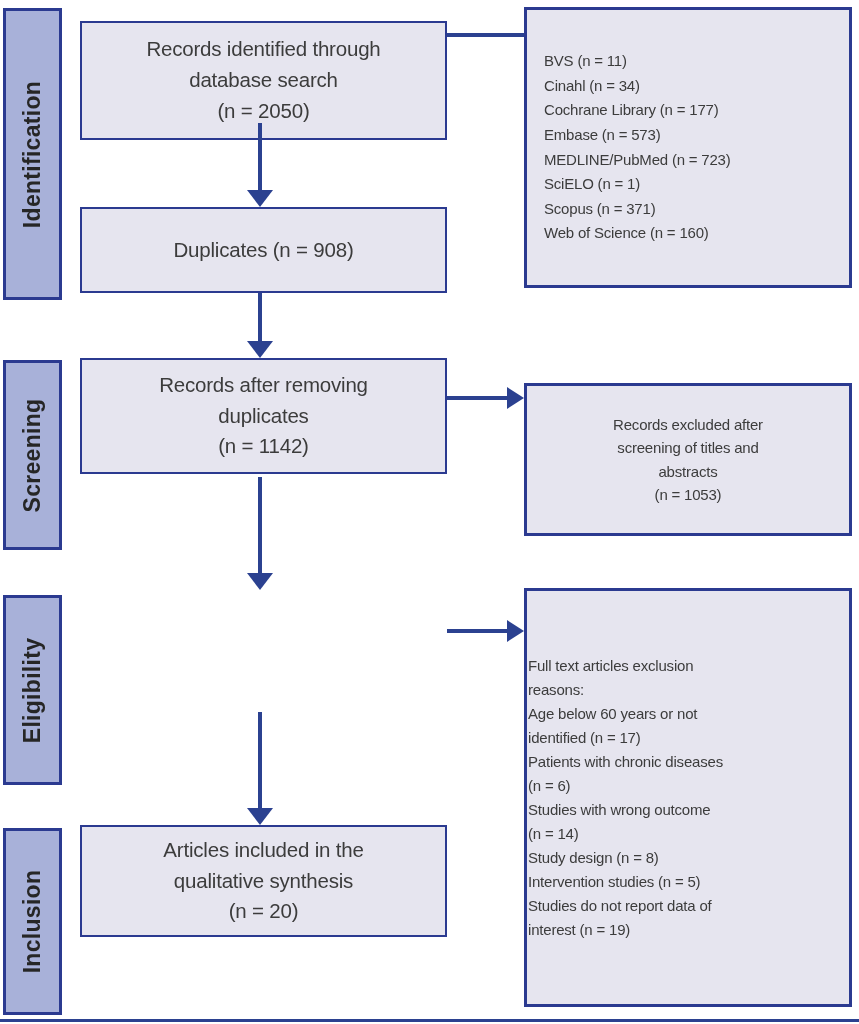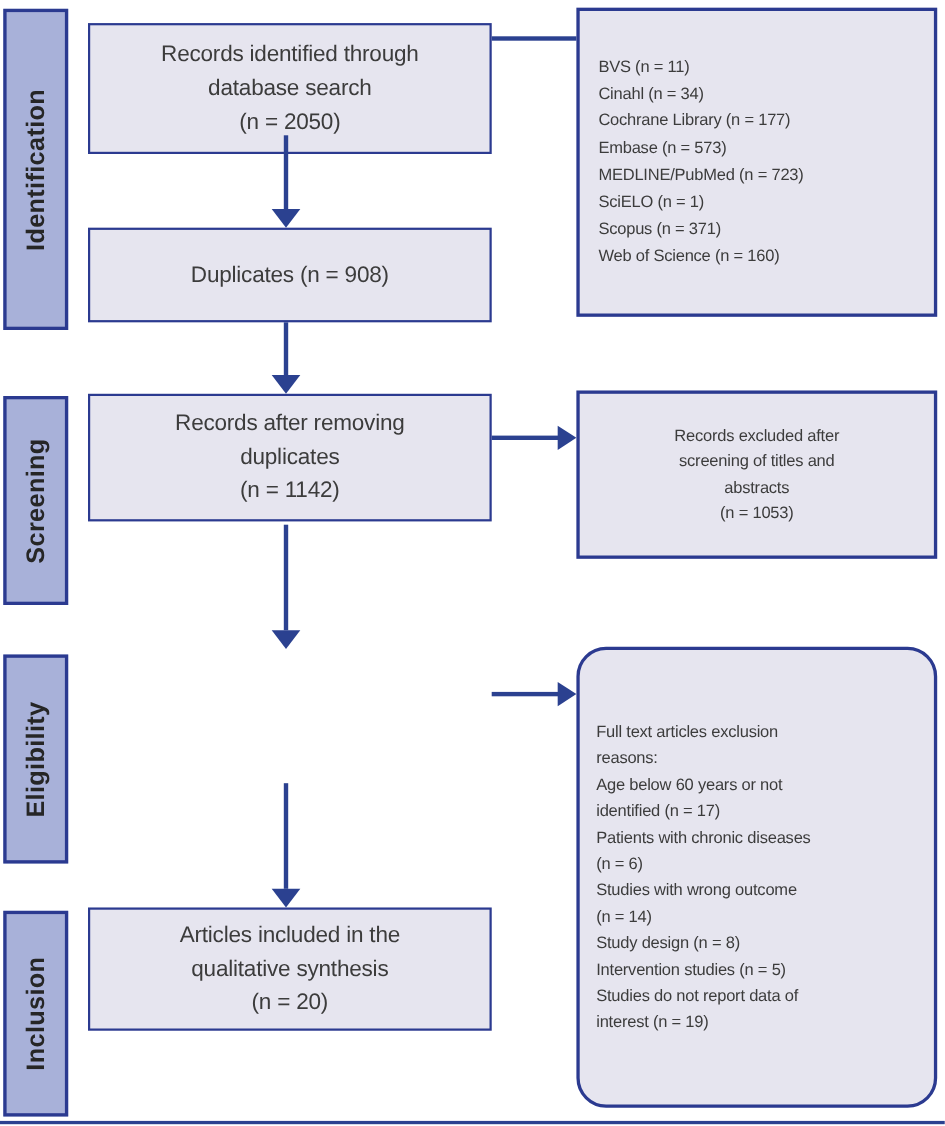--- a/index.html
+++ b/index.html
@@ -54,22 +54,22 @@
     left:524px;width:328px;
     background:var(--box-fill);
     border:3px solid var(--border-navy);
     color:var(--text-dark);
     font-size:15px;
     white-space:pre-line;
     letter-spacing:-0.2px;
     display:flex;
   }
   .side-box.align-left{align-items:center;justify-content:flex-start;text-align:left;padding:8px 10px 8px 17px;line-height:1.64;}
-  .side-box.align-center{align-items:center;justify-content:center;text-align:center;line-height:1.55;}
-  .side-box.reasons{line-height:1.6;padding:10px 8px 10px 15px;border-radius:27px;}
+  .side-box.align-center{align-items:center;justify-content:center;text-align:center;line-height:1.55;margin-top:28px;}
+  .side-box.reasons{line-height:1.6;padding:10px 8px 10px 1px;}
   
   .vline{position:absolute;left:258px;width:4px;background:var(--arrow-navy);}
   .hline{position:absolute;height:4px;background:var(--arrow-navy);}
   .tri-down{
     position:absolute;left:247px;width:0;height:0;
     border-left:13px solid transparent;
     border-right:13px solid transparent;
     border-top:17px solid var(--arrow-navy);
   }
   .tri-right{

